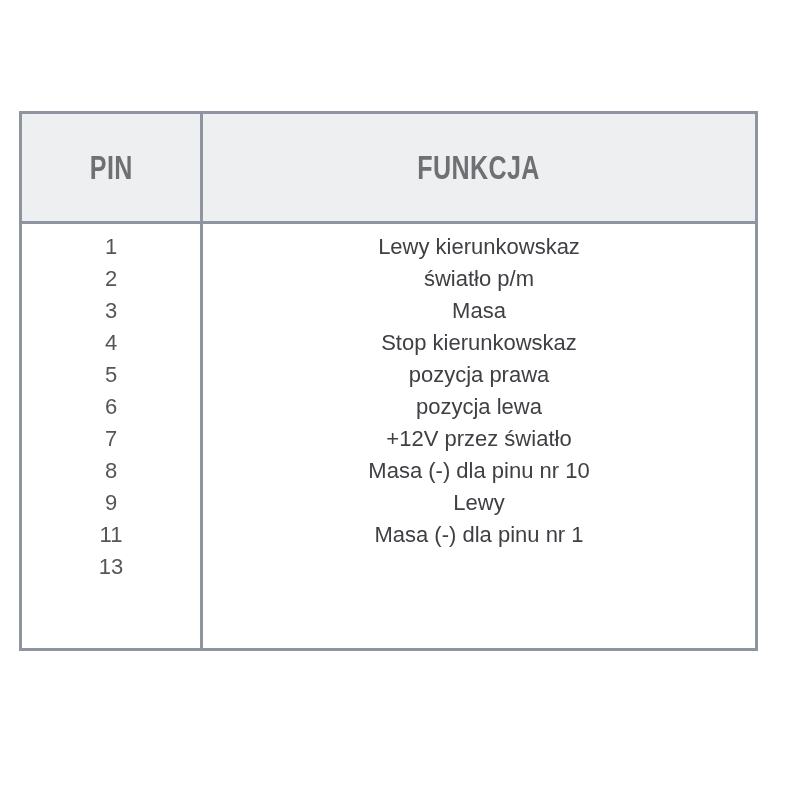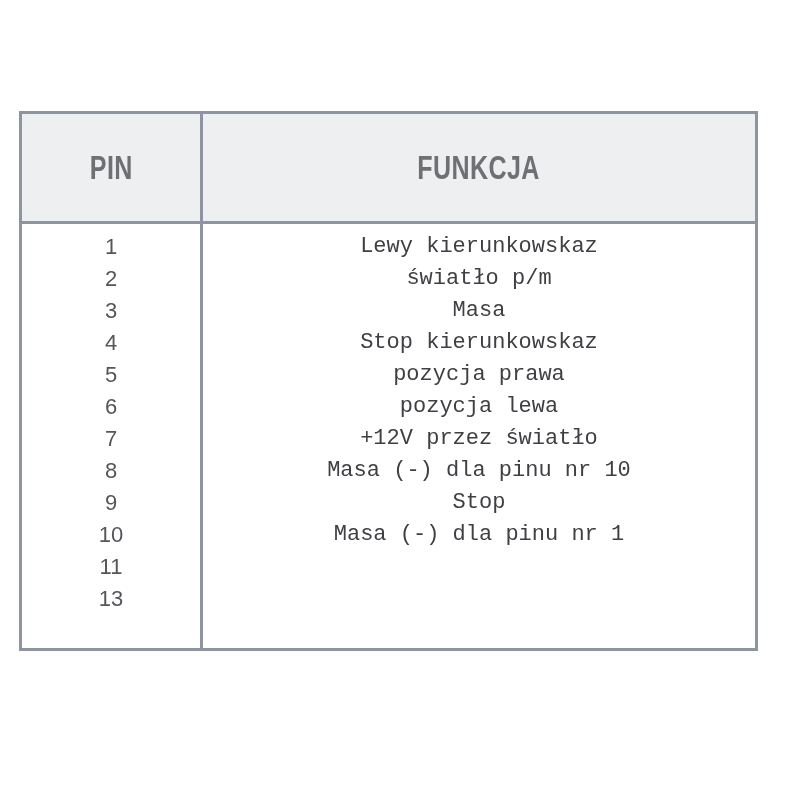--- a/index.html
+++ b/index.html
@@ -53,21 +53,21 @@
     text-align: center;
     background: #ffffff;
   }
   .line {
     height: 32px;
     line-height: 32px;
     font-size: 22px;
     white-space: nowrap;
   }
   .td-pin .line   { color: var(--pin_text, #55565a); }
-  .td-funkcja .line { color: var(--body_text, #3f4043); font-family: Liberation Mono, monospace; }
+  .td-funkcja .line { color: var(--body_text, #3f4043); }
 </style>
 </head>
 <body style="--border_color: #8f95a0; --header_bg: #edeff1; --header_text: #6f7073; --pin_text: #55565a; --body_text: #3f4043;">
 
 <div class="page">
   <div class="pin-table">
 
     <div class="th col-divider">
       <span class="th-text">PIN</span>
     </div>
@@ -79,32 +79,31 @@
     <div class="td td-pin col-divider">
         <div class="line">1</div>
         <div class="line">2</div>
         <div class="line">3</div>
         <div class="line">4</div>
         <div class="line">5</div>
         <div class="line">6</div>
         <div class="line">7</div>
         <div class="line">8</div>
         <div class="line">9</div>
-        <div class="line">10</div>
         <div class="line">11</div>
         <div class="line">13</div>
       </div>
 
     <div class="td td-funkcja">
         <div class="line">Lewy kierunkowskaz</div>
         <div class="line">światło p/m</div>
         <div class="line">Masa</div>
         <div class="line">Stop kierunkowskaz</div>
         <div class="line">pozycja prawa</div>
         <div class="line">pozycja lewa</div>
         <div class="line">+12V przez światło</div>
         <div class="line">Masa (-) dla pinu nr 10</div>
-        <div class="line">Stop</div>
+        <div class="line">Lewy</div>
         <div class="line">Masa (-) dla pinu nr 1</div>
       </div>
 
   </div>
 </div>
 
 </body></html>

